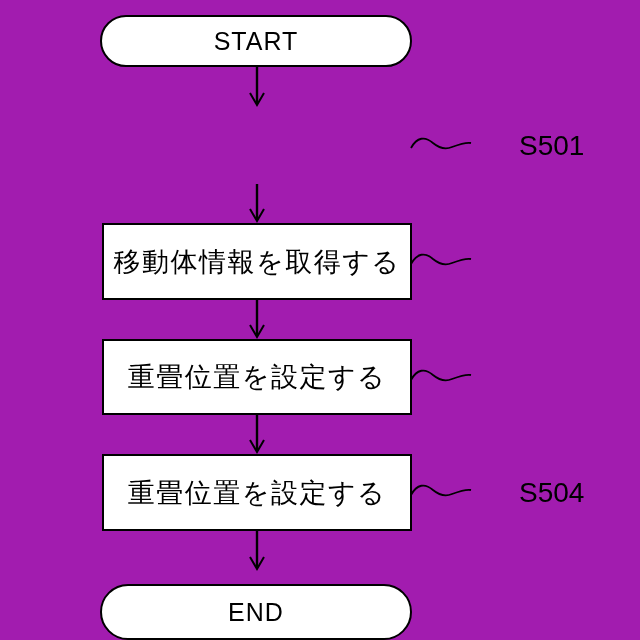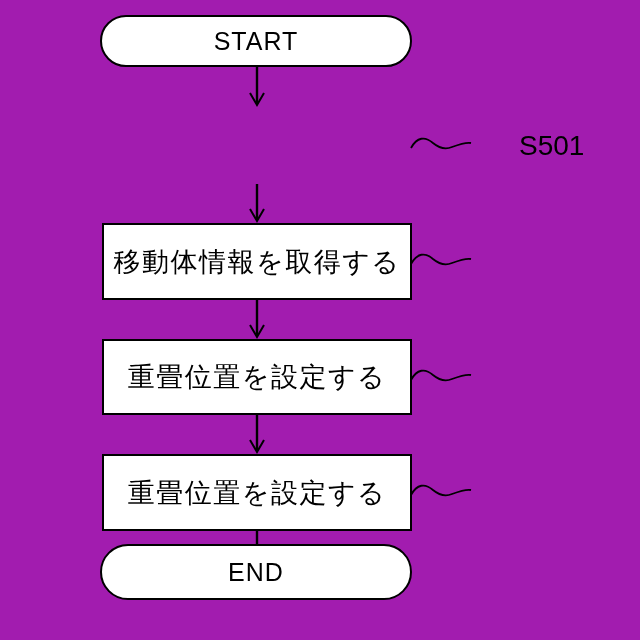--- a/index.html
+++ b/index.html
@@ -26,21 +26,21 @@
     display: flex;
     align-items: center;
     justify-content: center;
     box-sizing: border-box;
   }
   .terminal .t-label {
     font-size: 25px;
     letter-spacing: 1px;
   }
   .terminal.start { top: 15px;  height: 52px; }
-  .terminal.end   { top: 544px; height: 56px; }
+  .terminal.end   { top: 584px; height: 56px; }
   .process {
     position: absolute;
     left: 102px;
     width: 310px;
     height: 77px;
     border: 2.5px solid #000000;
     background: #ffffff;
     display: flex;
     align-items: center;
     justify-content: center;
@@ -122,20 +122,21 @@
     <line x1="11" y1="0" x2="11" y2="36" stroke="#000" stroke-width="2.4"></line>
     <polyline points="4,25 11,37 18,25" fill="none" stroke="#000" stroke-width="2"></polyline>
   </svg>
 
   <div class="process" style="top:454px">
     <span class="p-label">重畳位置を設定する</span>
   </div>
   <svg class="squiggle" style="top:481px" viewBox="0 0 62 22">
     <path d="M1,14 C7,3 15,2 23,9 C29,14 35,16 42,13 C50,10 56,8 61,9" fill="none" stroke="#000" stroke-width="1.8"></path>
   </svg>
+  <div class="step-label" style="top:478px">S504</div>
 
   <svg class="arrow" style="top:531px;height:40px" viewBox="0 0 22 40">
     <line x1="11" y1="0" x2="11" y2="37" stroke="#000" stroke-width="2.4"></line>
     <polyline points="4,26 11,38 18,26" fill="none" stroke="#000" stroke-width="2"></polyline>
   </svg>
 
   <div class="terminal end">
     <span class="t-label">END</span>
   </div>
 

